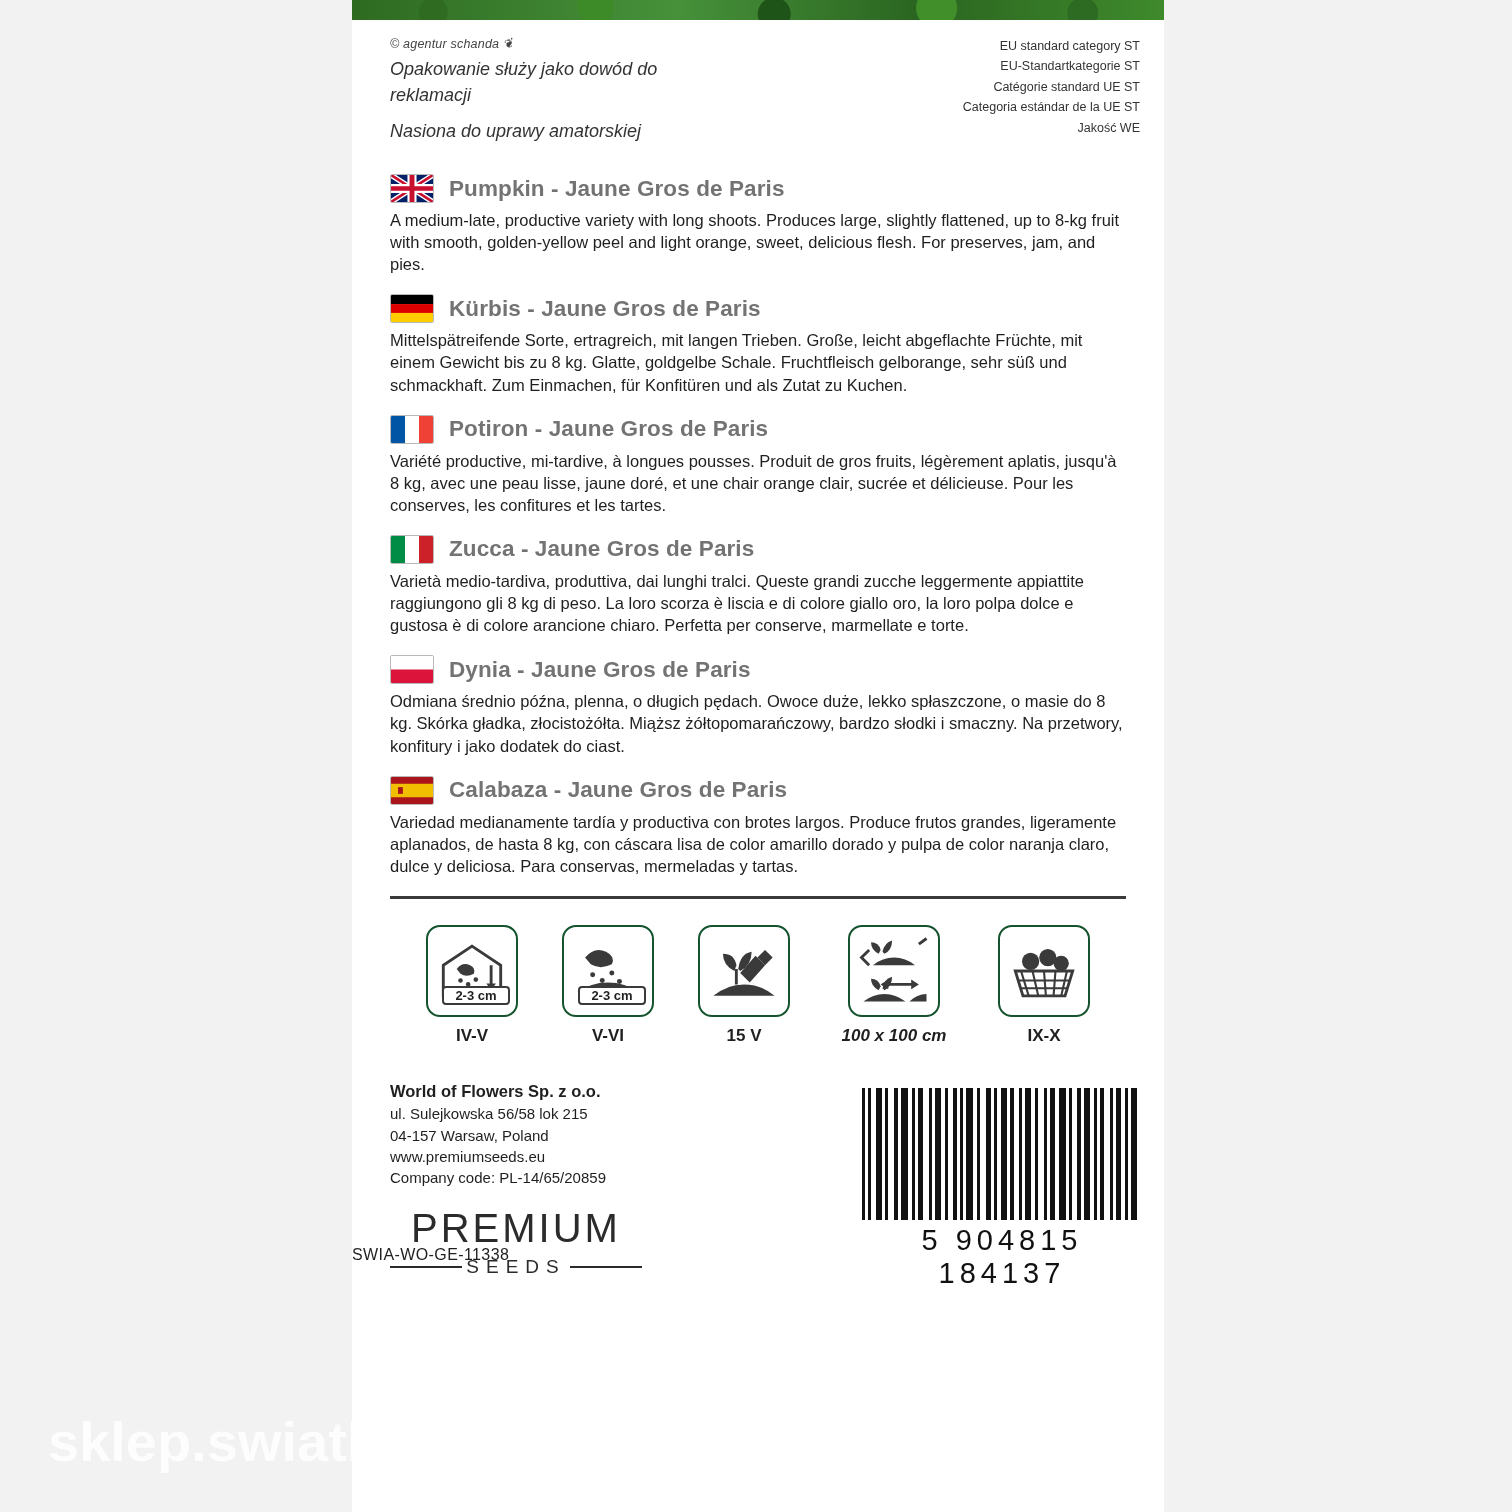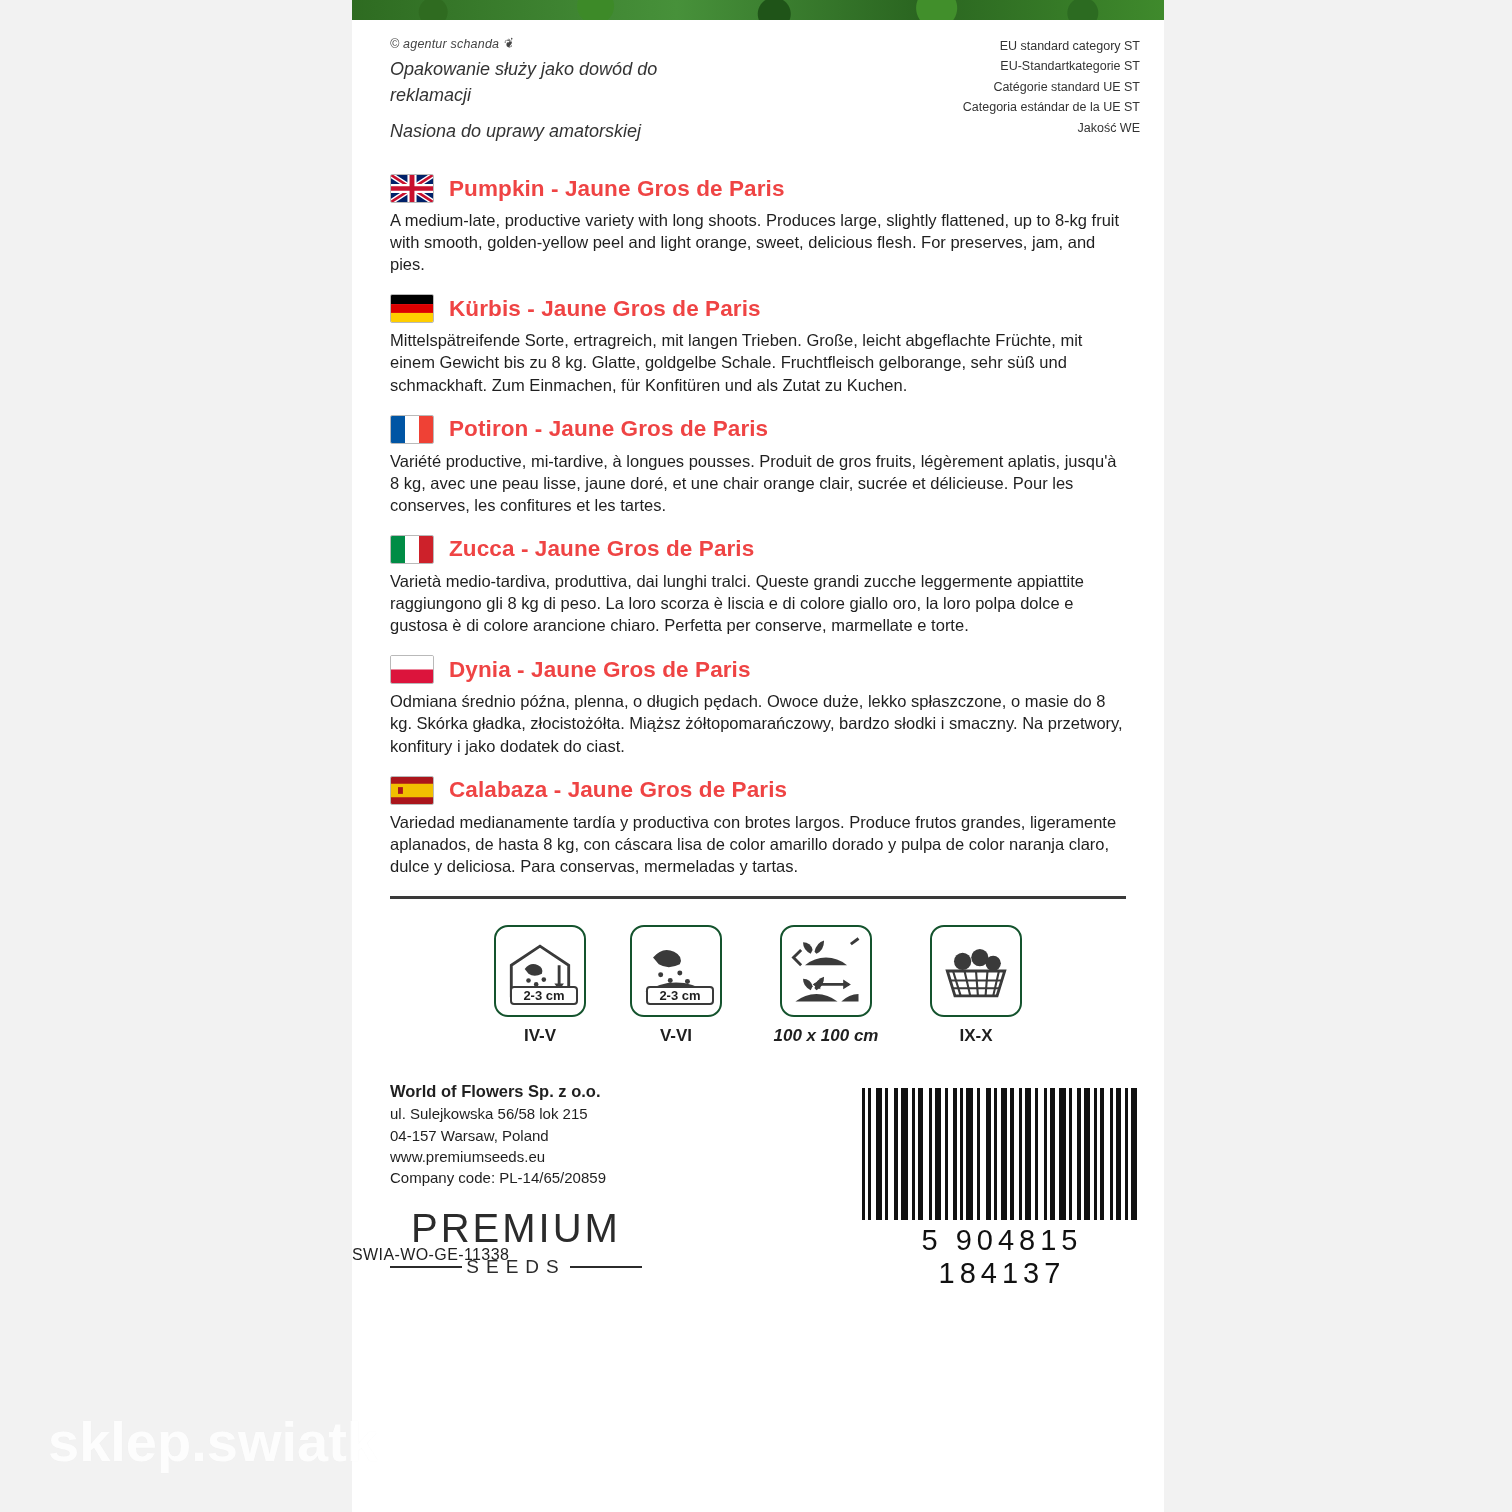--- a/index.html
+++ b/index.html
@@ -57,21 +57,21 @@
   .sep.bottom .line{height:3px;}
 
   .langs{margin:14px 38px 0 38px;}
   .lang{margin-bottom:19px;}
   .lang-head{display:flex;align-items:center;gap:15px;margin-bottom:6px;}
   .flag{
     width:44px;height:29px;border:1px solid #b9b9b9;box-sizing:border-box;
     flex:0 0 auto;position:relative;overflow:hidden;border-radius:2px;
   }
   .flag svg{display:block;width:100%;height:100%;}
-  .lang-title{font-size:22.5px;font-weight:bold;color:#ef4444;letter-spacing:.1px;text-align:center;}
+  .lang-title{font-size:22.5px;font-weight:bold;color:#737373;letter-spacing:.1px;text-align:center;}
   .lang-desc{font-size:16.5px;color:#1f1f1f;line-height:1.34;}
 
   .icons{
     display:flex;justify-content:center;gap:44px;margin:26px 0 0 0;
   }
   .icon-item{width:92px;text-align:center;}
   .icon-box{
     width:92px;height:92px;border:2px solid #14532d;border-radius:14px;
     box-sizing:border-box;position:relative;overflow:hidden;
   }
@@ -262,20 +262,33 @@
             <circle cx="40" cy="56" r="2.6" fill="#3a3a3a"></circle>
             <circle cx="50" cy="48" r="2.6" fill="#3a3a3a"></circle>
             <circle cx="58" cy="57" r="2.6" fill="#3a3a3a"></circle>
             <path d="M14 68 q14 -10 32 -10 q18 0 32 10 z" fill="#3a3a3a"></path>
           </svg>
           <div style="position:absolute;left:14px;bottom:10px;width:64px;border:2px solid #3a3a3a;border-radius:4px;font-size:13px;font-weight:bold;text-align:center;color:#1f1f1f;background:#fff;">2-3 cm</div>
         </div>
         <div class="icon-label">V-VI</div>
       </div>
 
+      <div class="icon-item">
+        <div class="icon-box">
+          <svg viewBox="0 0 92 92">
+            <path d="M36 46 q-12 -6 -12 -18 q12 0 14 12 z" fill="#3a3a3a"></path>
+            <path d="M40 44 q2 -16 14 -18 q0 14 -12 20 z" fill="#3a3a3a"></path>
+            <path d="M38 44 l0 16" stroke="#3a3a3a" stroke-width="3"></path>
+            <path d="M58 30 l10 10 l-16 18 l-10 -10 z" fill="#3a3a3a"></path>
+            <path d="M68 24 l8 8 l-8 8 l-8 -8 z" fill="#3a3a3a"></path>
+            <path d="M14 72 q14 -12 32 -12 q18 0 32 12 z" fill="#3a3a3a"></path>
+          </svg>
+        </div>
+        <div class="icon-label">15 V</div>
+      </div>
 
       <div class="icon-item wide">
         <div class="icon-box">
           <svg viewBox="0 0 92 92">
             <path d="M30 28 q-8 -4 -8 -12 q8 0 10 8 z" fill="#3a3a3a"></path>
             <path d="M34 26 q2 -10 10 -12 q0 10 -8 14 z" fill="#3a3a3a"></path>
             <path d="M24 40 q10 -8 22 -8 q12 0 22 8 z" fill="#3a3a3a"></path>
             <path d="M56 26 q-8 -4 -8 -12 q8 0 10 8 z" fill="#3a3a3a" opacity="0"></path>
             <path d="M20 24 l-8 8 l8 8" fill="none" stroke="#3a3a3a" stroke-width="3"></path>
             <path d="M72 18 l8 -6" stroke="#3a3a3a" stroke-width="3"></path>

